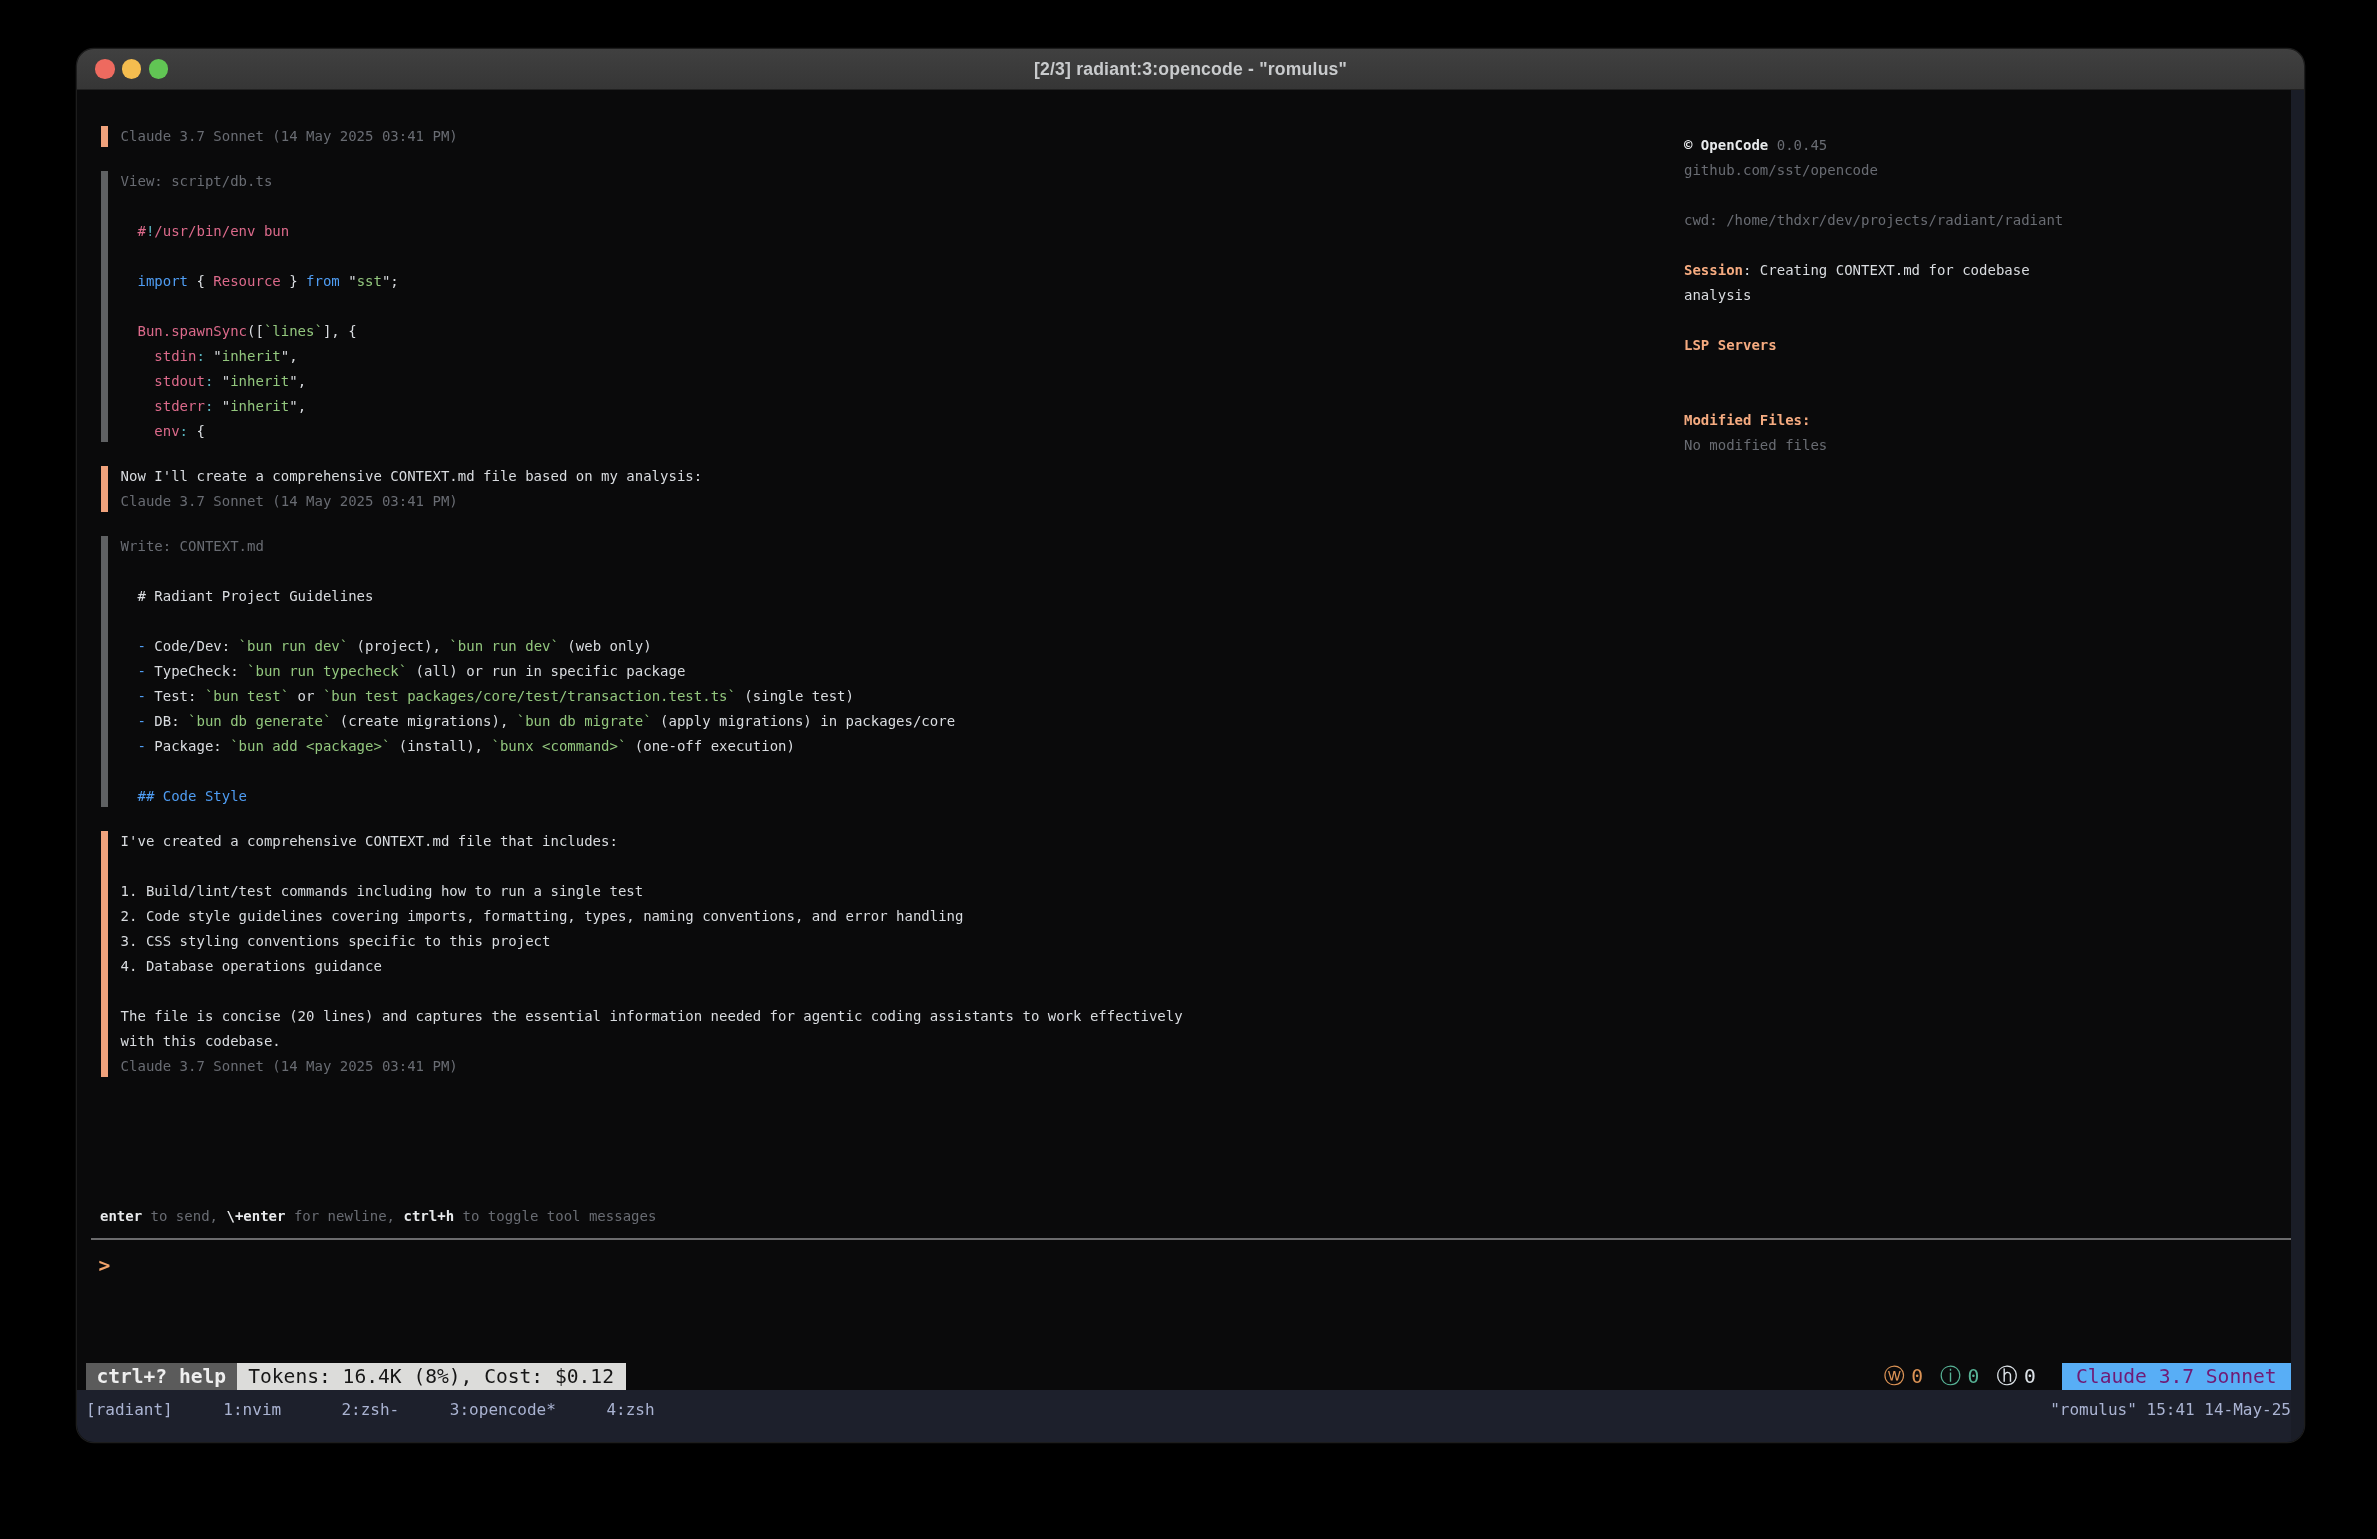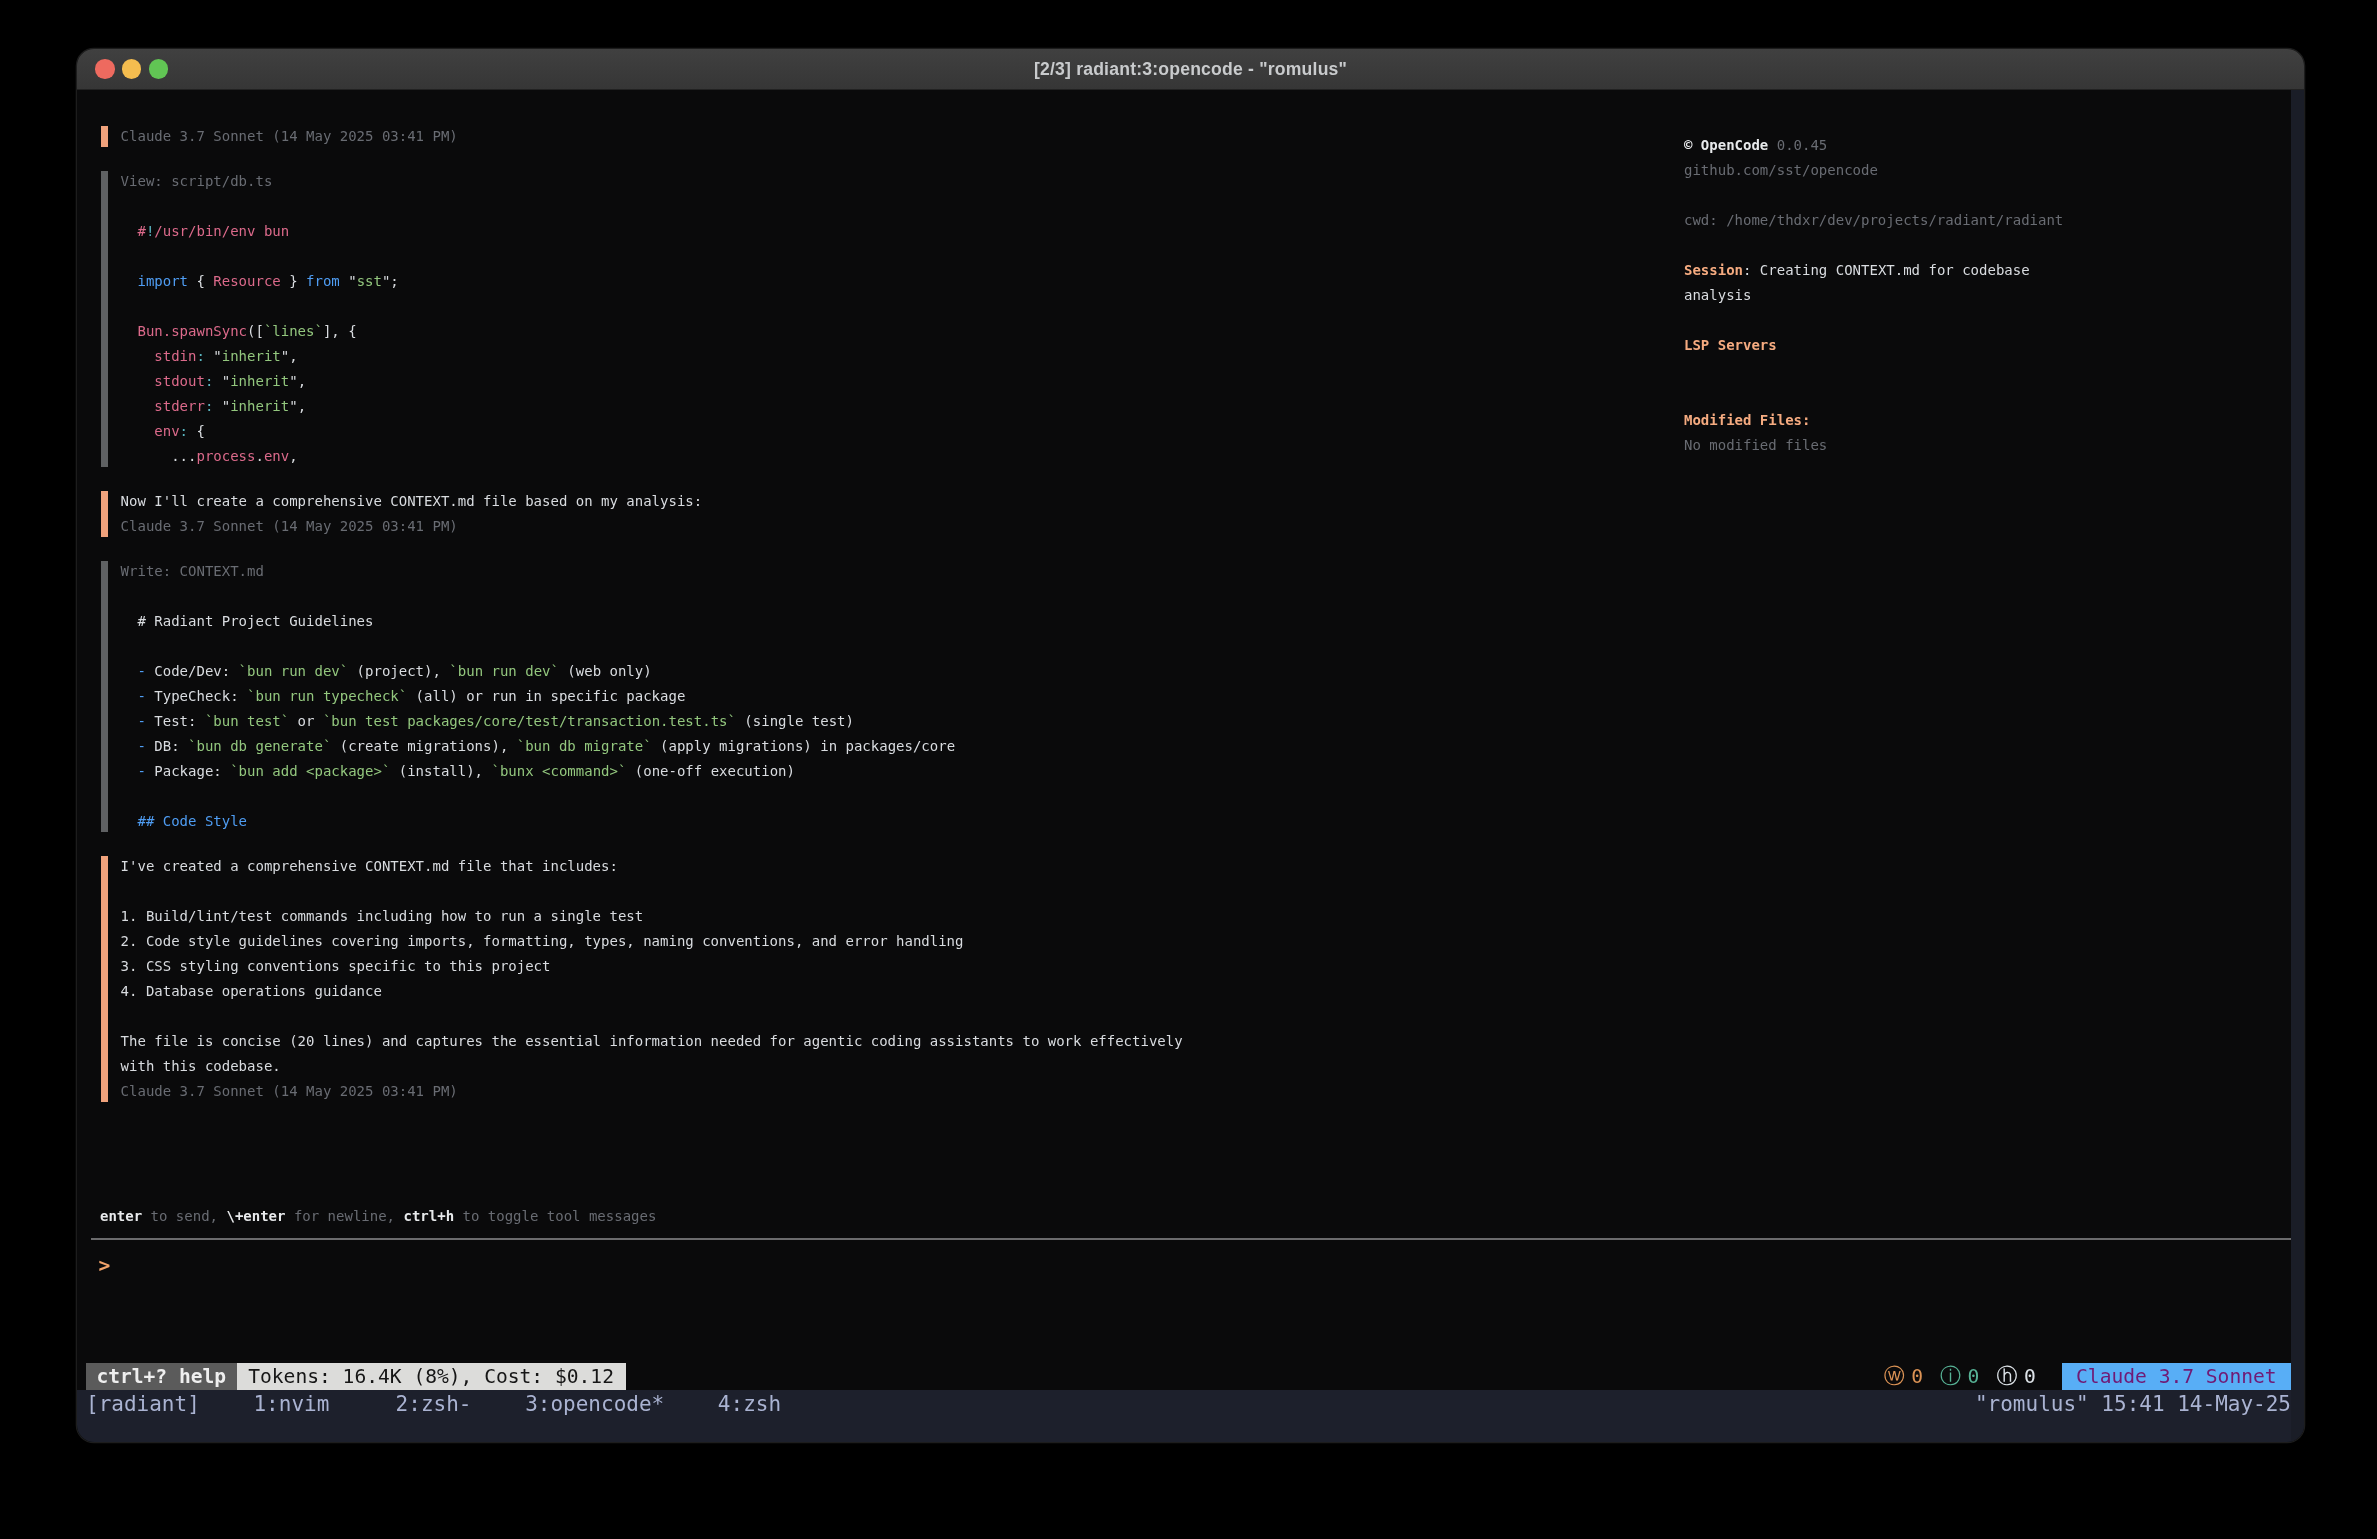--- a/index.html
+++ b/index.html
@@ -79,22 +79,22 @@
   .diag{display:flex;align-items:center;gap:6.5px;font-size:19.6px;}
   .diag-icon{font-family:"DejaVu Sans",sans-serif;font-size:21px;}
   .diag-warning{color:#dc9355;}
   .diag-info{color:#57b396;}
   .diag-hint{color:#dde3e8;}
   .chip-model{background:#58aef6;color:#701a75;padding:0 14.4px;}
 
   
   .tmuxbar{
     flex:0 0 29px;background:#1d202c;color:#aab3d2;
-    display:flex;align-items:center;
-    padding:0 13px 0 9px;font-size:21px;white-space:pre;
+    display:flex;align-items:flex-end;
+    padding:0 13px 0 9px;font-size:16px;white-space:pre;
   }
   .tmux-windows{display:flex;}
   .tmux-win{white-space:pre;margin-left:41px;}
   .tmux-spacer{flex:1;}
   .bottom-pad{flex:0 0 23.5px;background:#1d202c;}
 </style>
 </head>
 <body>
 
 <div class="window">
@@ -122,21 +122,20 @@
             <div class="line">&nbsp;</div>
             <div class="line"><span class="c-pink">  #</span><span class="c-cyan">!</span><span class="c-pink">/usr/bin/env bun</span></div>
             <div class="line">&nbsp;</div>
             <div class="line"><span class="c-fg">  </span><span class="c-blue">import</span><span class="c-fg"> { </span><span class="c-pink">Resource</span><span class="c-fg"> } </span><span class="c-blue">from</span><span class="c-fg"> "</span><span class="c-green">sst</span><span class="c-fg">";</span></div>
             <div class="line">&nbsp;</div>
             <div class="line"><span class="c-fg">  </span><span class="c-pink">Bun.spawnSync</span><span class="c-fg">([</span><span class="c-green">`lines`</span><span class="c-fg">], {</span></div>
             <div class="line"><span class="c-fg">    </span><span class="c-pink">stdin</span><span class="c-cyan">:</span><span class="c-fg"> "</span><span class="c-green">inherit</span><span class="c-fg">",</span></div>
             <div class="line"><span class="c-fg">    </span><span class="c-pink">stdout</span><span class="c-cyan">:</span><span class="c-fg"> "</span><span class="c-green">inherit</span><span class="c-fg">",</span></div>
             <div class="line"><span class="c-fg">    </span><span class="c-pink">stderr</span><span class="c-cyan">:</span><span class="c-fg"> "</span><span class="c-green">inherit</span><span class="c-fg">",</span></div>
             <div class="line"><span class="c-fg">    </span><span class="c-pink">env</span><span class="c-cyan">:</span><span class="c-fg"> {</span></div>
-            <div class="line"><span class="c-fg">      ...</span><span class="c-pink">process</span><span class="c-fg">.</span><span class="c-pink">env</span><span class="c-fg">,</span></div>
           </div>
           <div class="block">
             <div class="bar bar-orange"></div>
             <div class="line"><span class="c-fg">Now I'll create a comprehensive CONTEXT.md file based on my analysis:</span></div>
             <div class="line"><span class="c-dim">Claude 3.7 Sonnet (14 May 2025 03:41 PM)</span></div>
           </div>
           <div class="block">
             <div class="bar bar-gray"></div>
             <div class="line"><span class="c-dim">Write: CONTEXT.md</span></div>
             <div class="line">&nbsp;</div>

